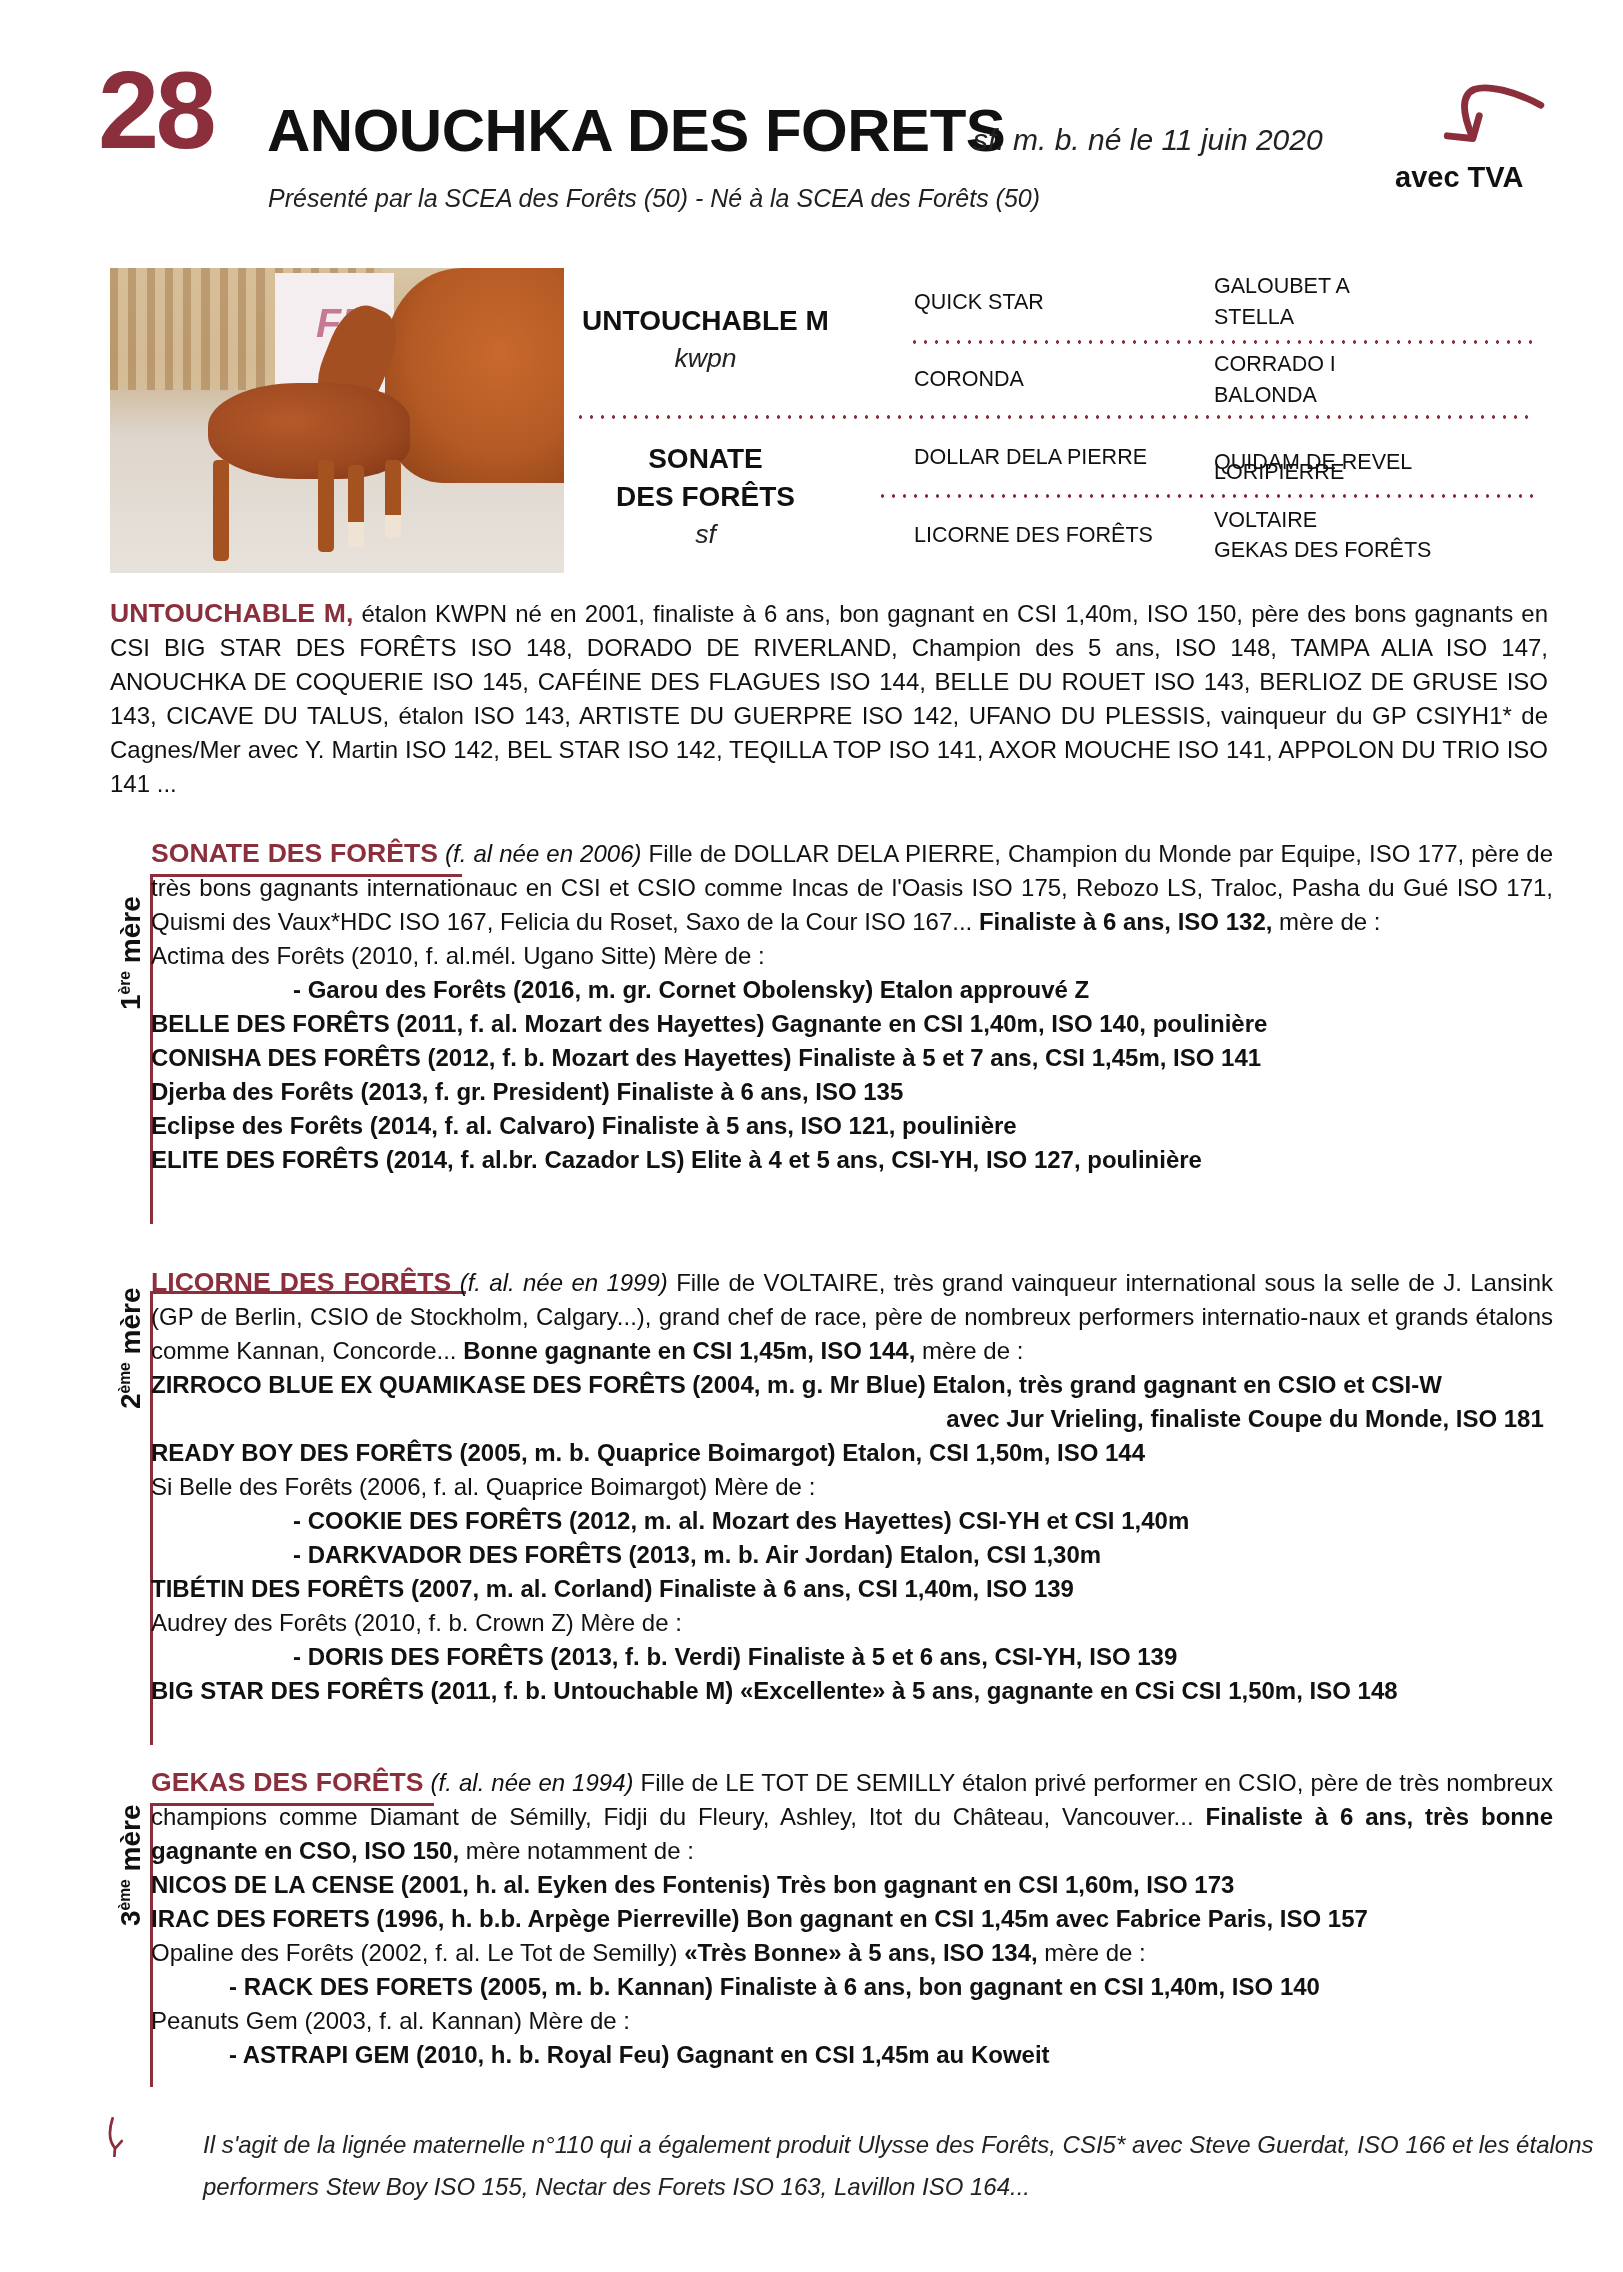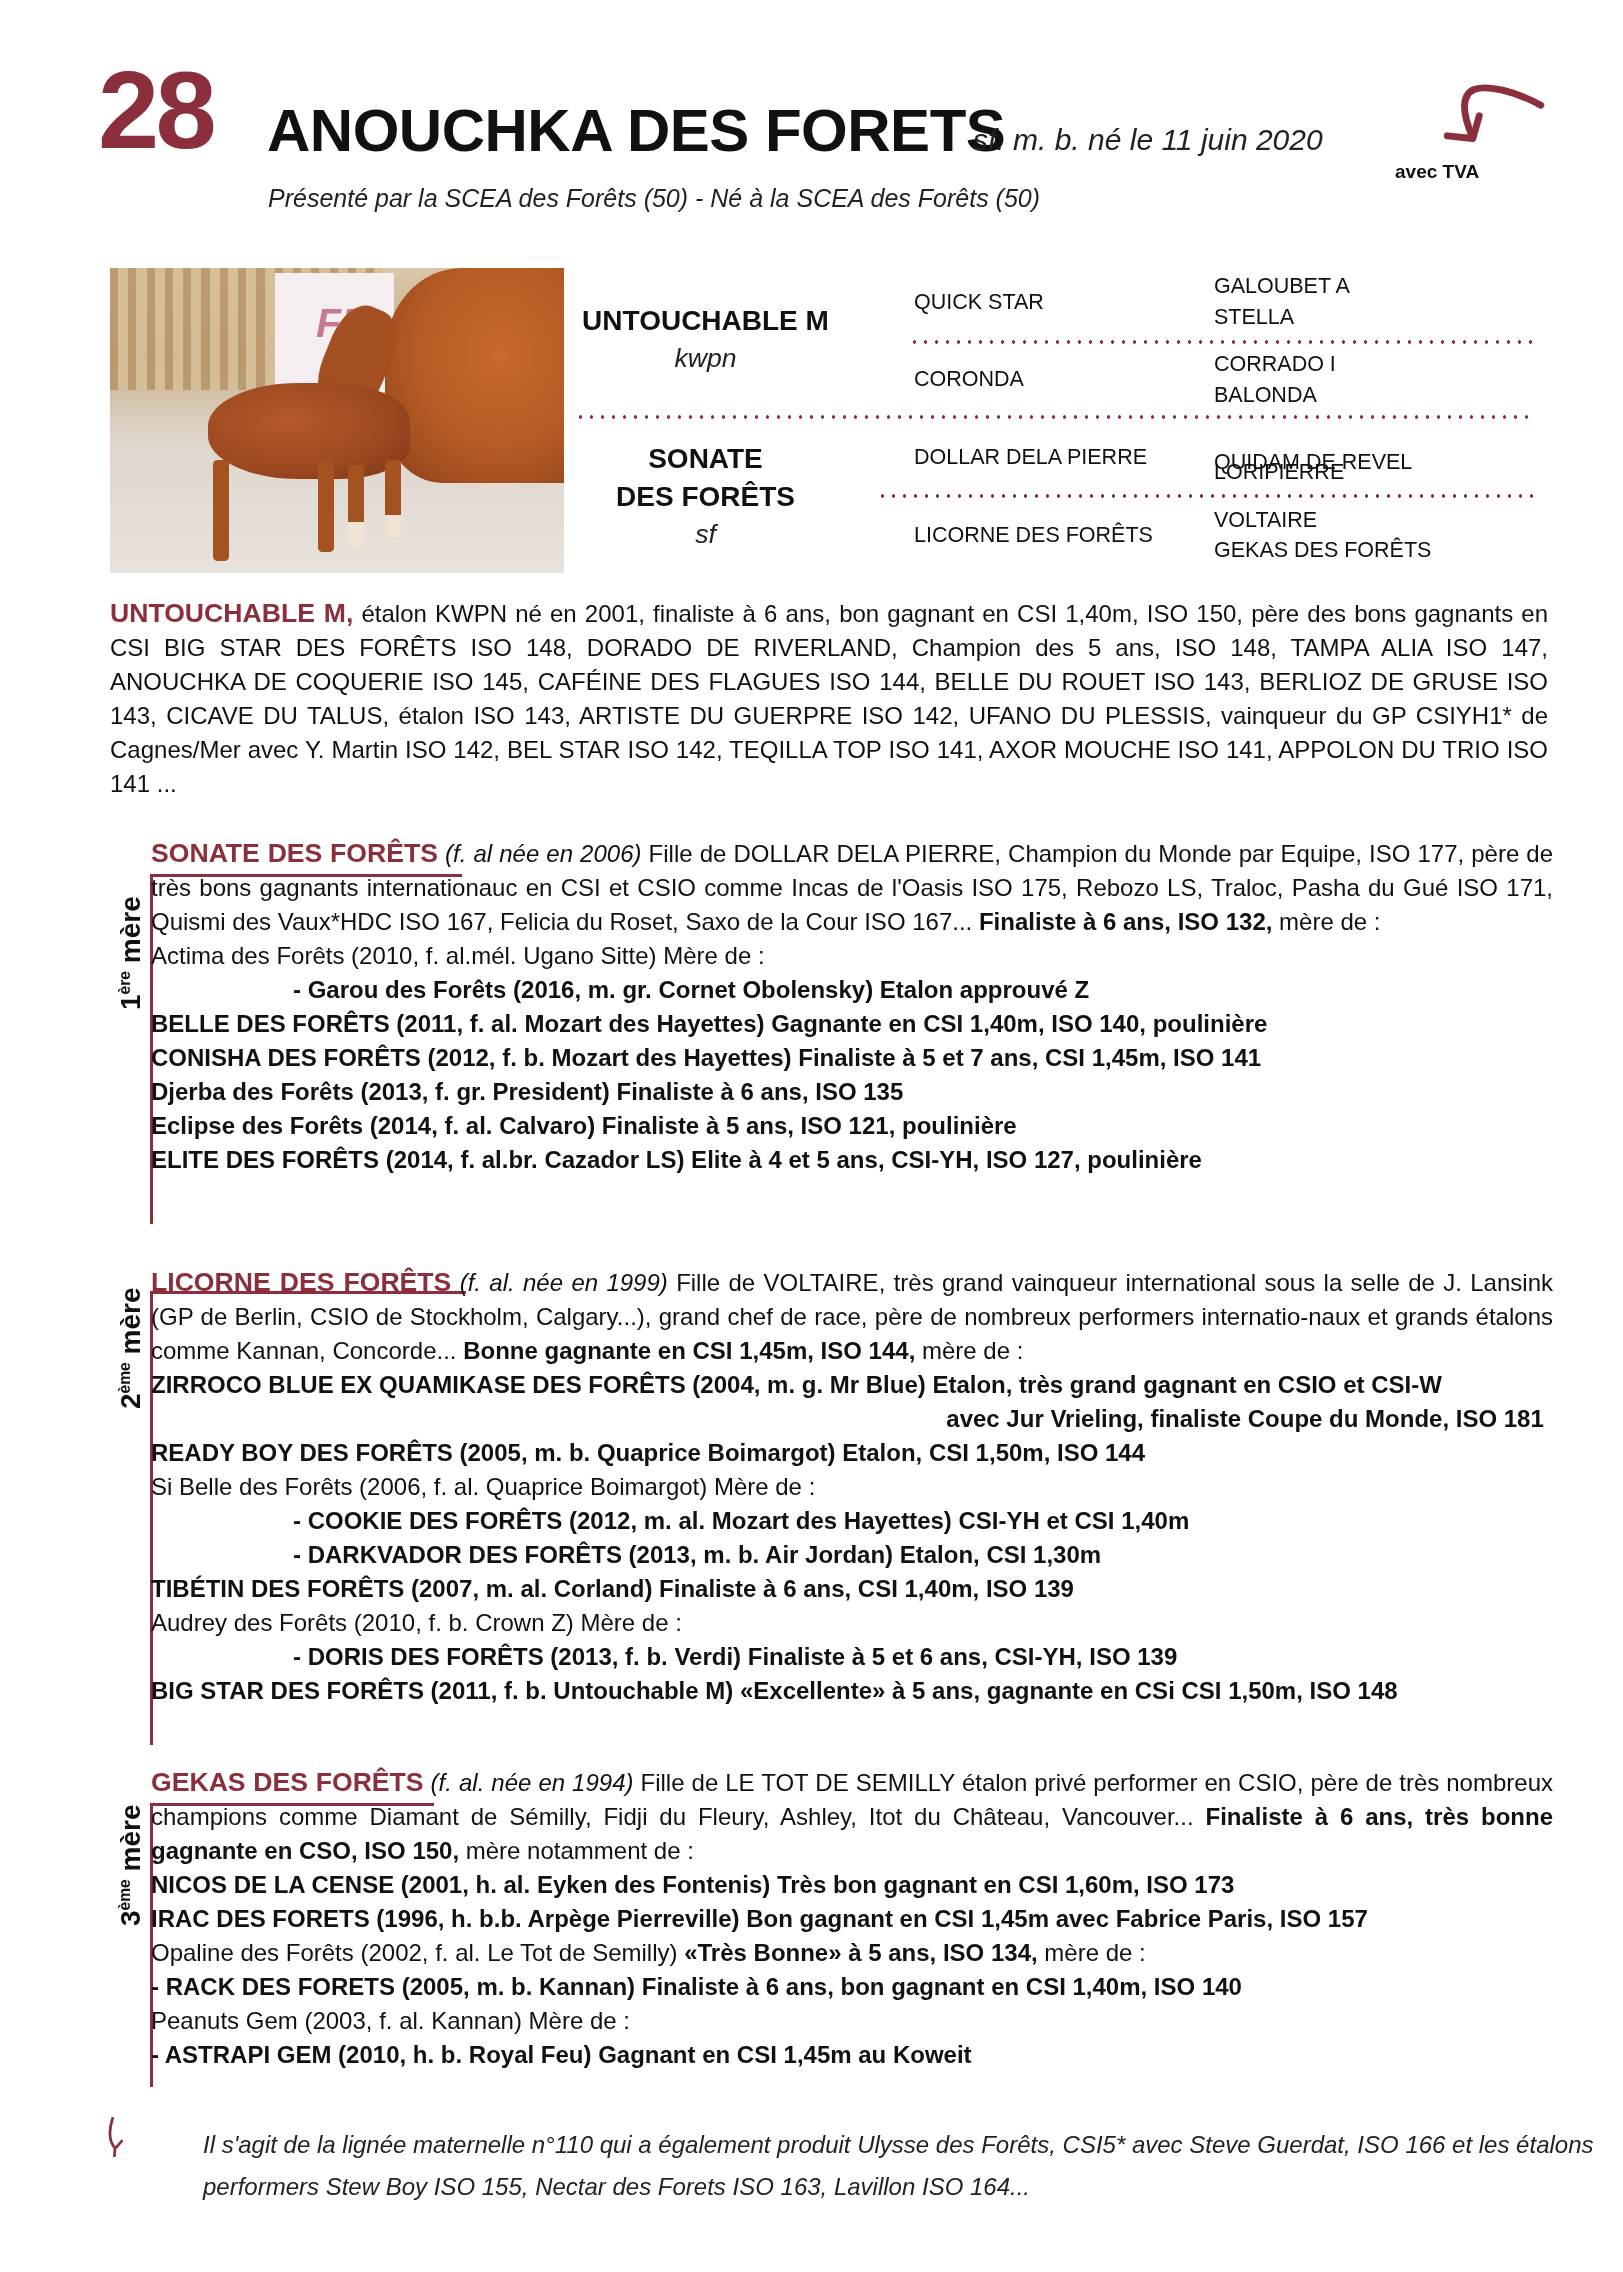--- a/index.html
+++ b/index.html
@@ -33,21 +33,21 @@
       position: absolute; left: 268px; top: 184px;
       font-family: "Liberation Sans", sans-serif;
       font-style: italic; font-size: 25px; color: #222; white-space: nowrap;
     }
     #tva-arrow {
       position: absolute; left: 1438px; top: 71px; width: 119px; height: 73px;
     }
     #tva-label {
       position: absolute; left: 1395px; top: 161px;
       font-family: "Liberation Sans", sans-serif;
-      font-weight: 700; font-size: 19px; color: #111; white-space: nowrap;
+      font-weight: 700; font-size: 29px; color: #111; white-space: nowrap;
     }
 
     
     #photo {
       position: absolute; left: 110px; top: 268px; width: 454px; height: 305px;
       overflow: hidden;
       background: linear-gradient(180deg, #d9c6a8 0%, #c8b08a 30%, #ded6cc 55%, #e8e2dc 100%);
     }
     #photo .fence { position:absolute; left:0; top:0; width:60%; height:40%;
       background: repeating-linear-gradient(90deg, #b89467 0 8.2px, #d6bd97 8.2px 18.3px); opacity:.85; }
@@ -93,21 +93,21 @@
       font-size: 24px; line-height: 34px; color: #111;
       text-align: justify;
     }
     .para b { font-weight: 700; }
     .hl { color: #8B2F3C; font-weight: 700; font-size: 26.6px; }
     .hl-u { color: #8B2F3C; font-weight: 700; font-size: 26.6px; }
     .note { font-style: italic; }
     .line { display: block; white-space: nowrap; }
     .line.b { font-weight: 700; }
     .ind1 { padding-left: 142px; }
-    .ind2 { }
+    .ind2 { padding-left: 78px; }
     .right { text-align: right; padding-right: 9.2px; }
 
     .section {
       position: absolute; left: 151px; width: 1402px;
     }
     .section .rule-v { position: absolute; left: -0.9px; width: 3.2px; background: #8B2F3C; }
     .section .rule-h { position: absolute; left: -0.9px; top: 38px; height: 3.2px; background: #8B2F3C; }
     .section .para { left: 0; width: 1402px; position: relative; }
     .gen-label {
       position: absolute;

